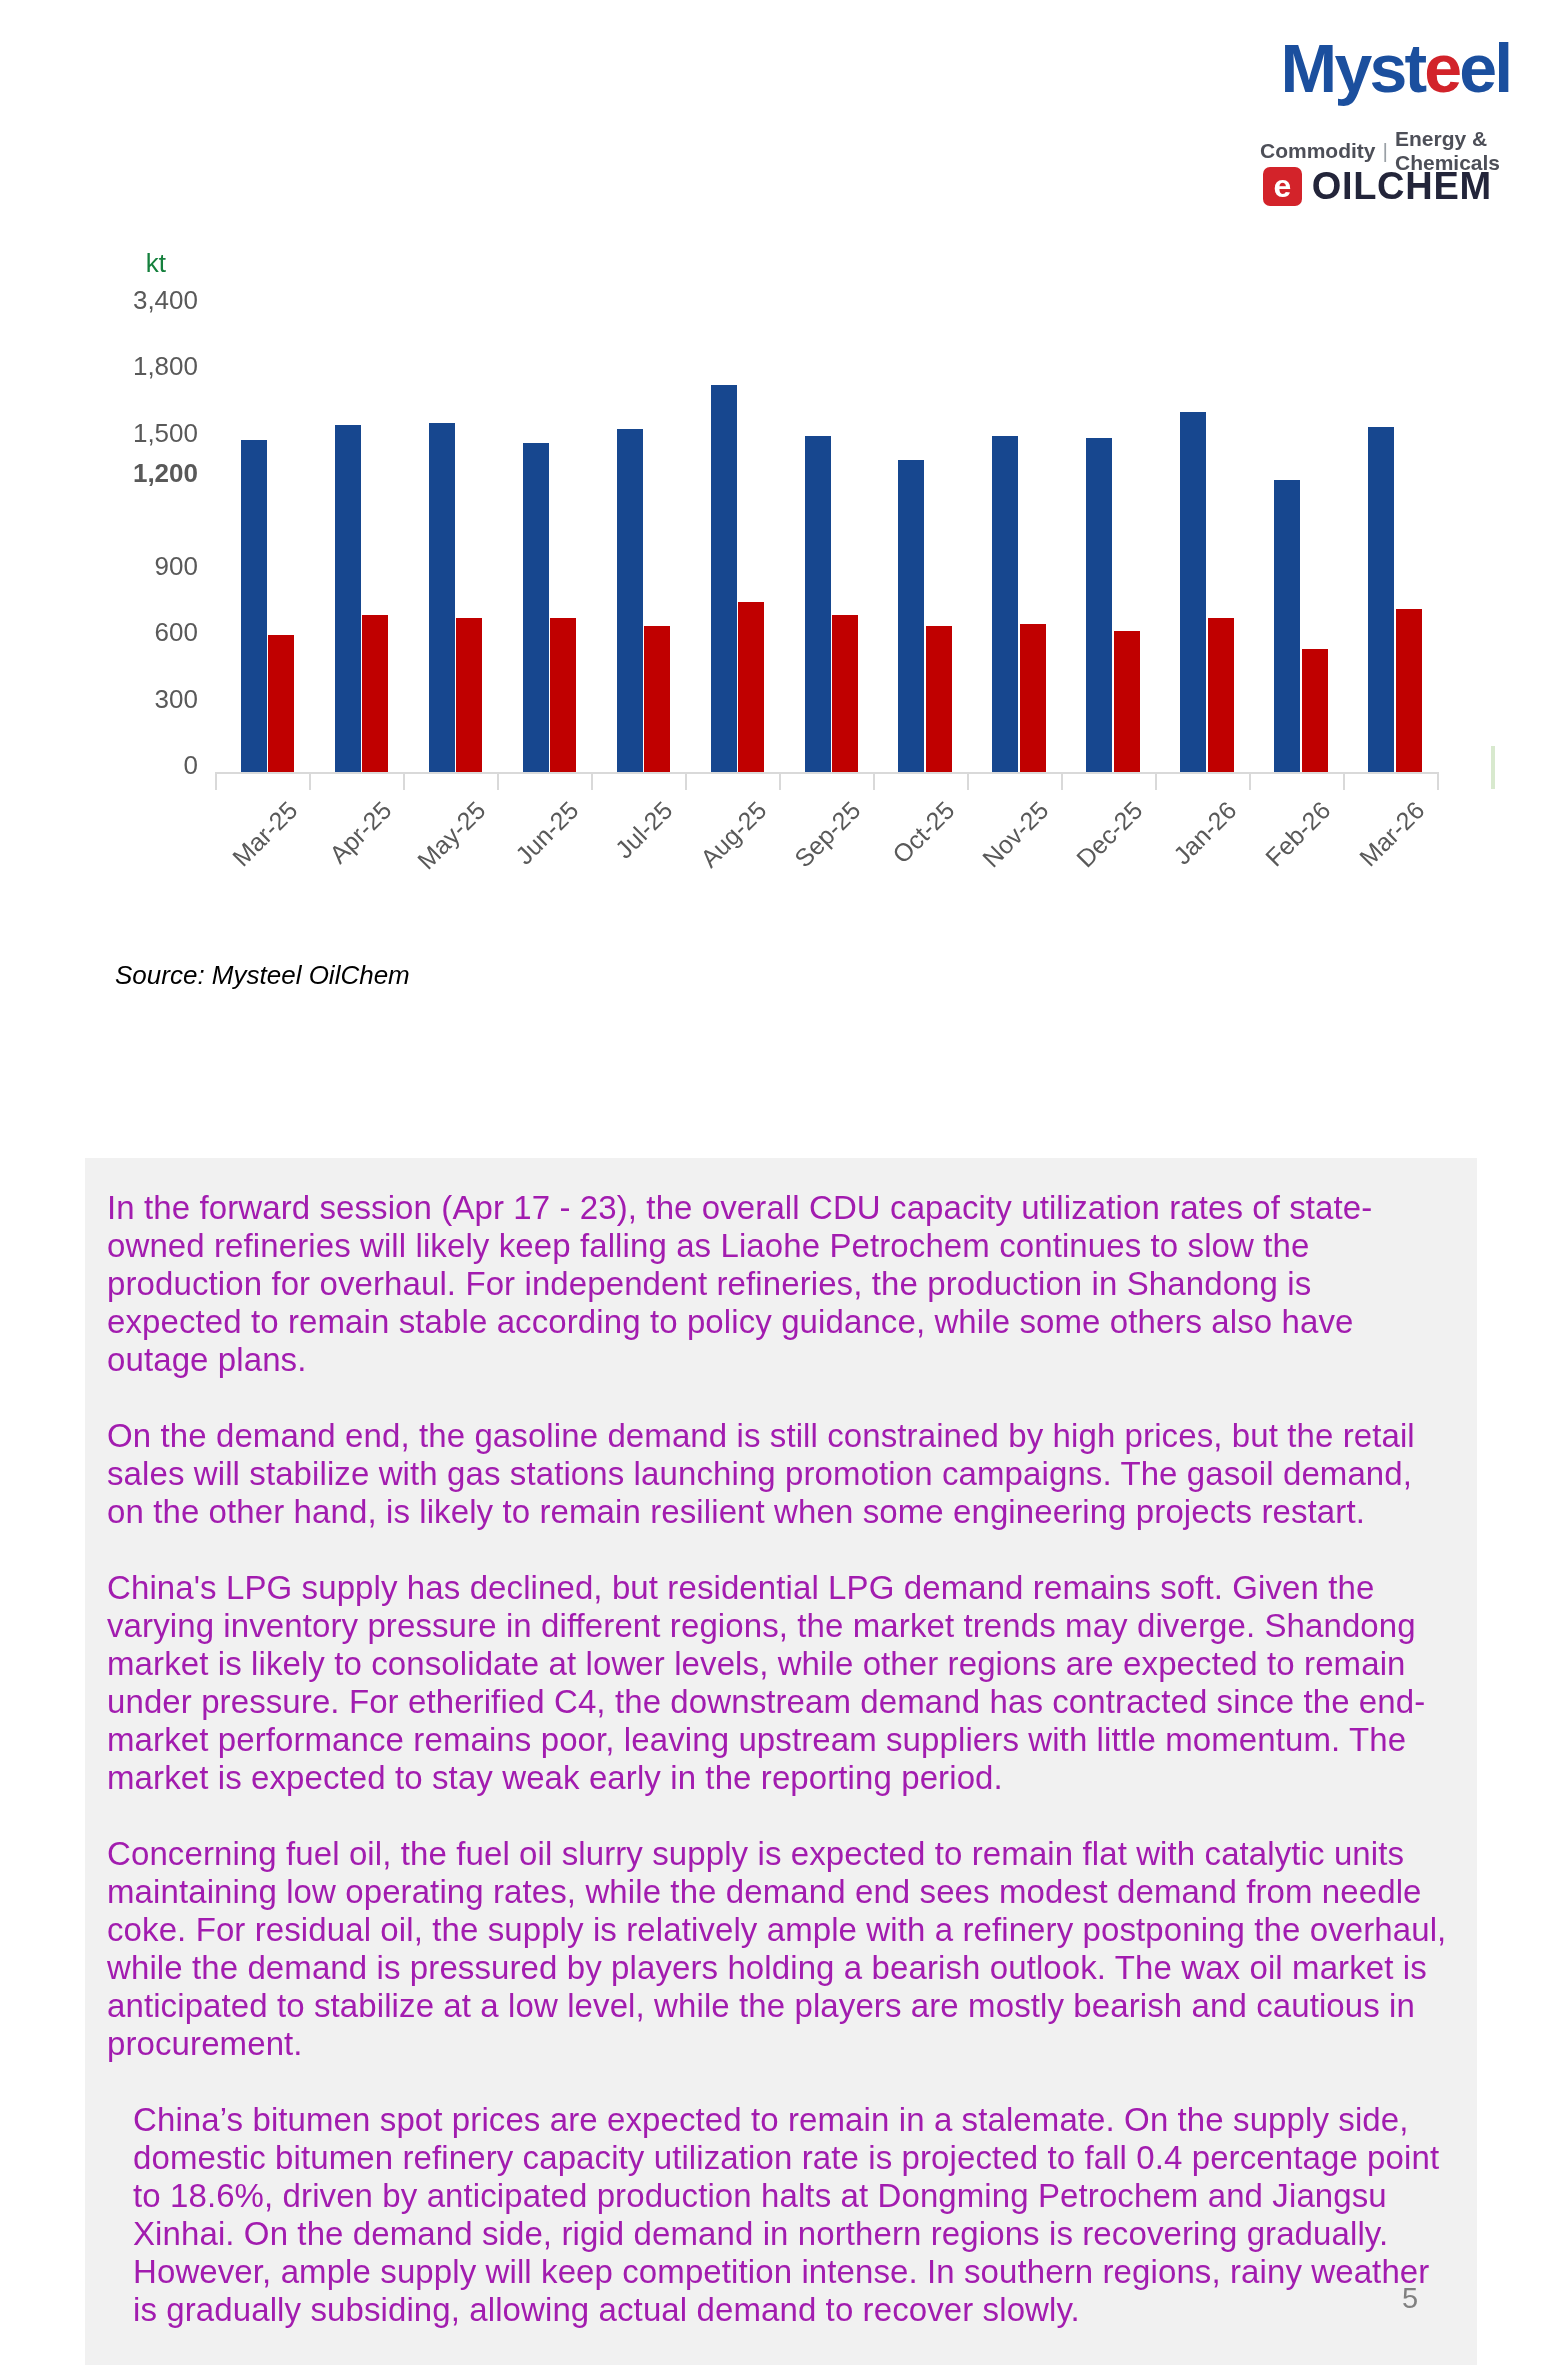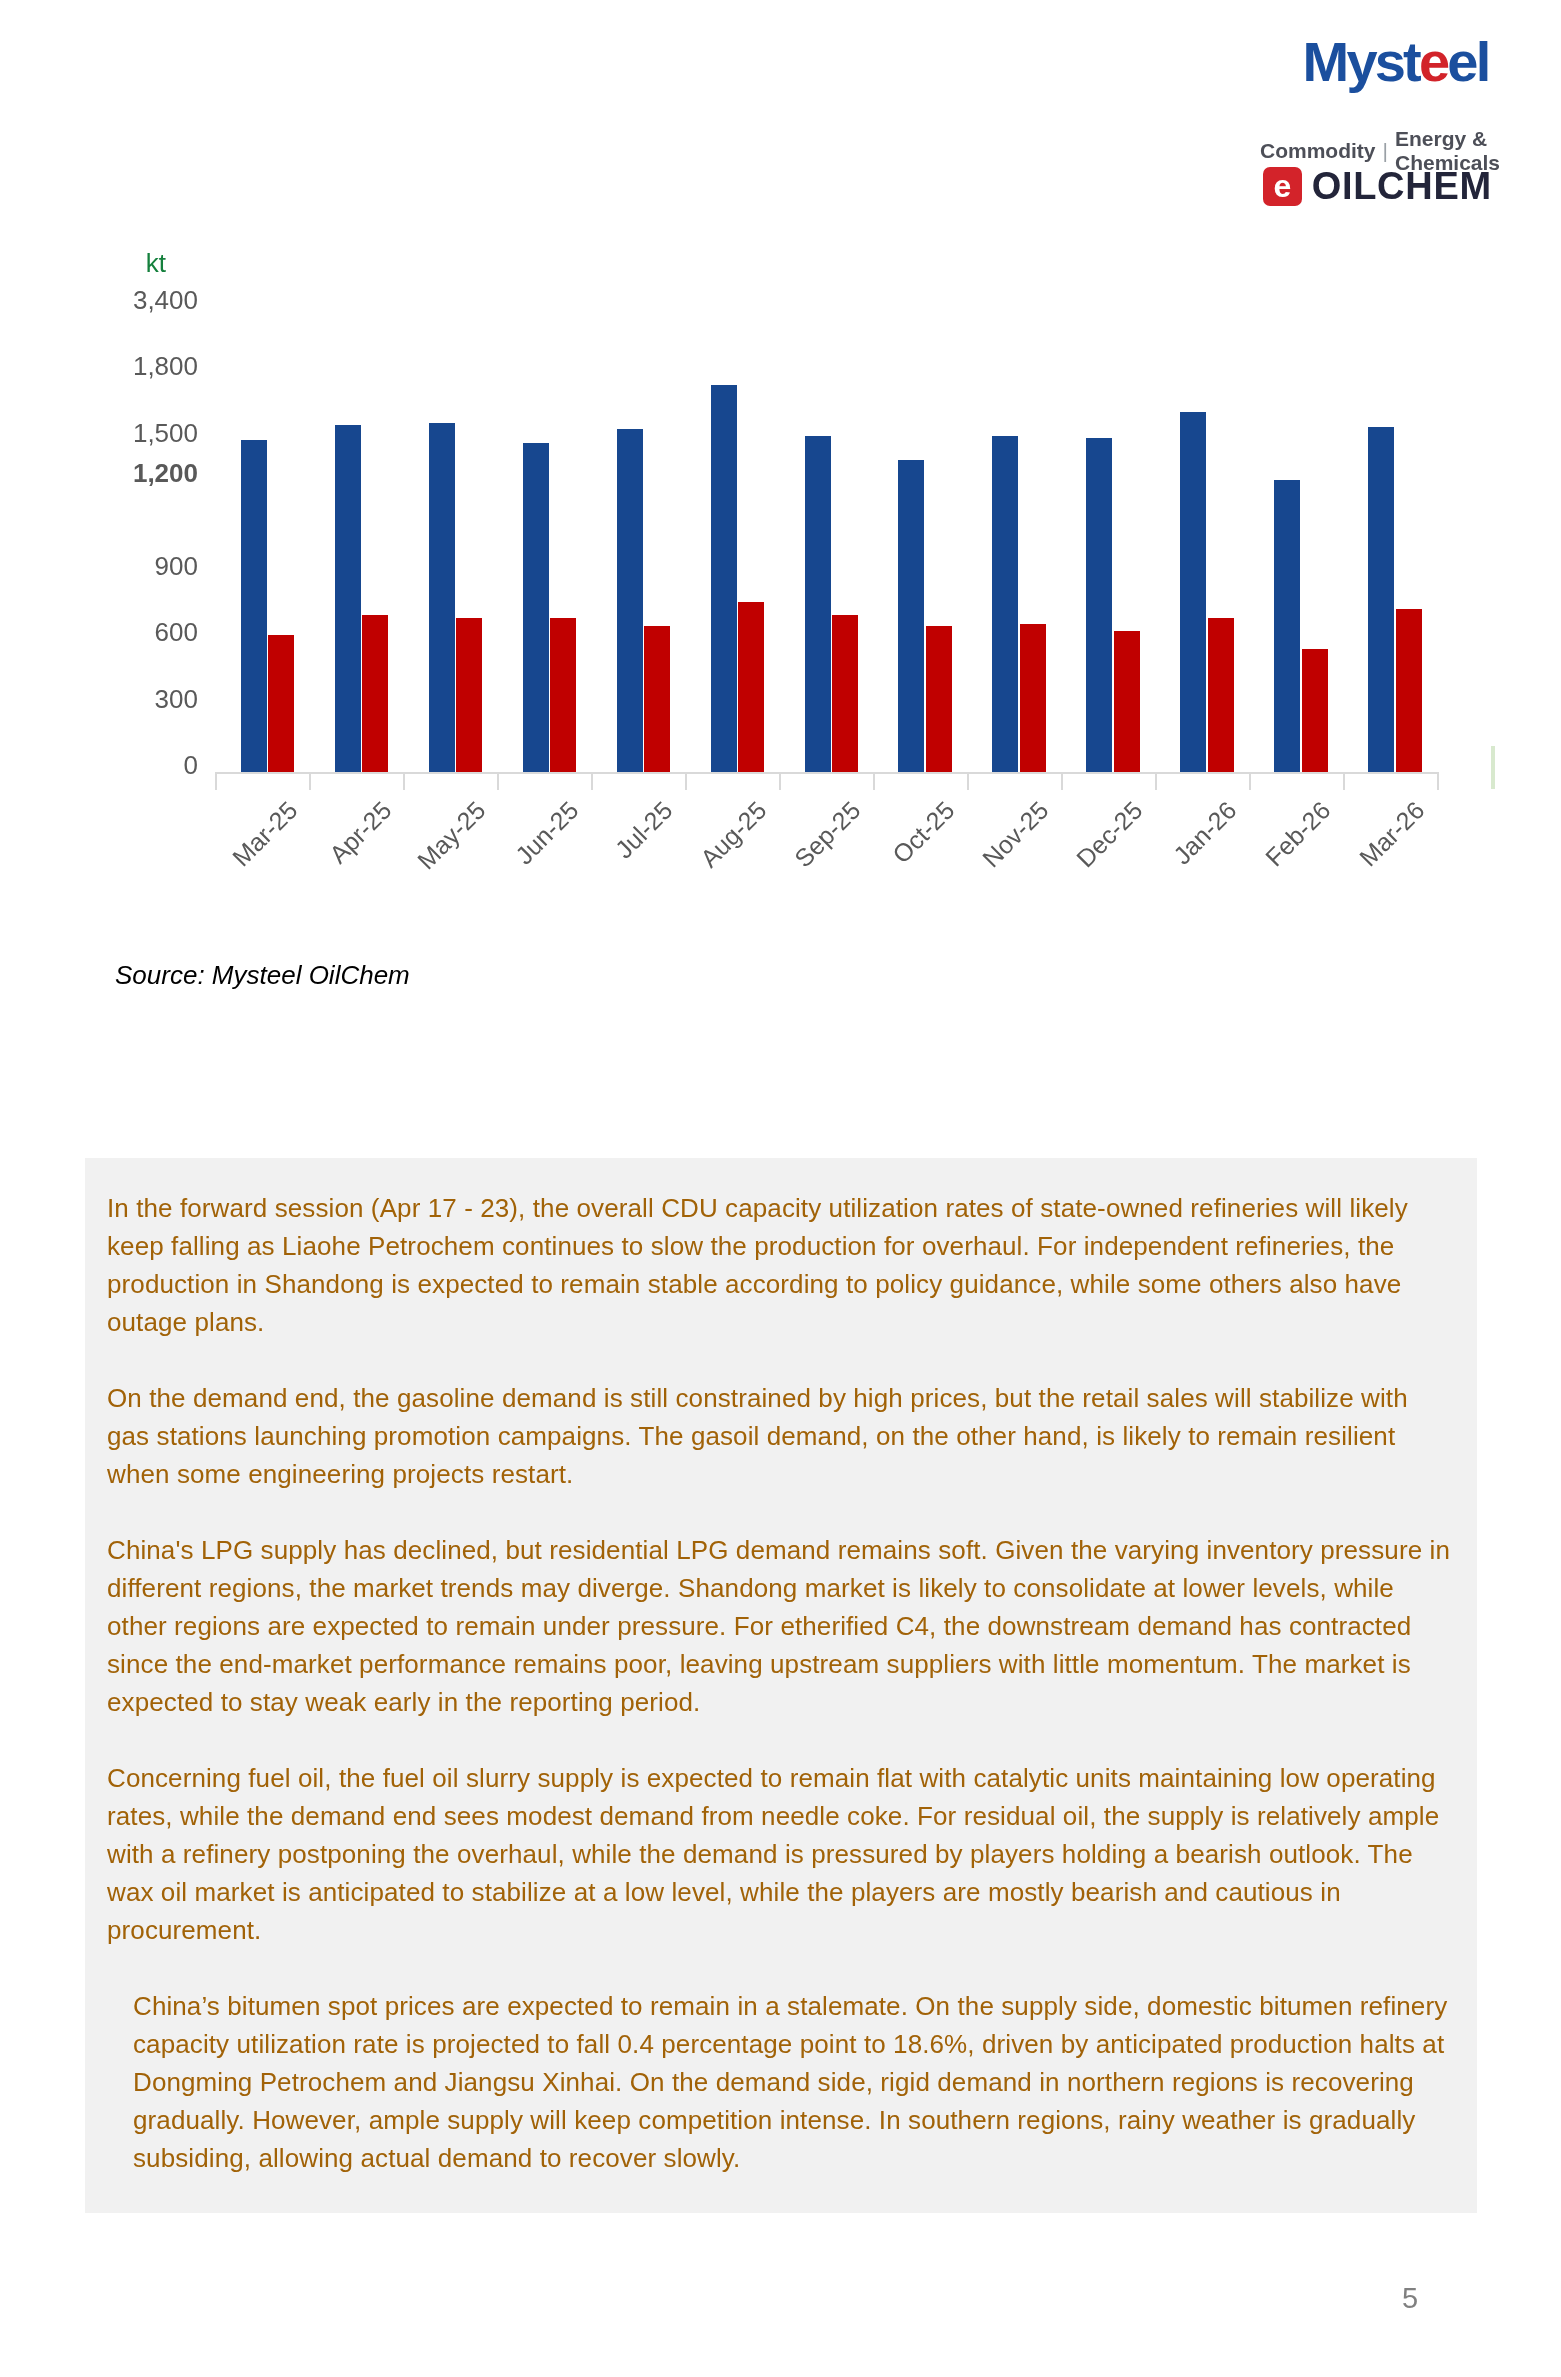--- a/index.html
+++ b/index.html
@@ -1,21 +1,21 @@
 <!DOCTYPE html>
 <html style="font-size:11px"><head>
 <meta charset="utf-8">
 <style>
   html,body{margin:0;padding:0;background:#ffffff;}
   .page{position:relative;width:1562px;height:2377px;background:#ffffff;overflow:hidden;
         font-family:"Liberation Sans",sans-serif;}
 
   
   .mysteel{position:absolute;left:1260px;top:33px;width:271px;text-align:center;
-           font-weight:bold;font-size:56px;letter-spacing:-2.8px;line-height:1.05;}
+           font-weight:bold;font-size:68px;letter-spacing:-2.8px;line-height:1.05;}
   .mysteel .blue{color:#1B4F9E;}
   .mysteel .red{color:#D2232A;}
   .tagline{position:absolute;left:1260px;top:127px;width:271px;display:flex;align-items:center;
            justify-content:center;gap:7px;font-weight:bold;font-size:21px;color:#4D4F58;}
   .tagline .sep{color:#9aa0a6;font-weight:normal;}
   .oilchem{position:absolute;left:1263px;top:165px;width:278px;display:flex;align-items:center;}
   .oilchem-icon{width:39px;height:39px;background:#D3232A;border-radius:7px;color:#ffffff;
                 font-weight:bold;font-size:32px;display:flex;align-items:center;justify-content:center;}
   .oilchem-name{margin-left:9.7px;font-size:38px;font-weight:800;color:#23253A;letter-spacing:0.7px;}
 
@@ -38,21 +38,21 @@
   .green-artifact{position:absolute;left:1491px;top:746px;width:3.5px;height:43px;background:#D8E9CE;}
 
   .source-line{position:absolute;left:115px;top:960px;font-style:italic;font-size:26px;color:#000000;}
 
   
   .section-heading{position:absolute;left:104px;top:1022px;font-size:51px;font-weight:bold;
                    color:#C0392B;letter-spacing:-1.4px;}
 
   .body-block{position:absolute;left:85px;top:1158px;width:1392px;background:#F1F1F1;
               box-sizing:border-box;padding:31px 26px 36px 22px;}
-  .body-block p{margin:0 0 38px 0;font-size:26px;line-height:38px;color:#a16207;letter-spacing:0.1px;}
+  .body-block p{margin:0 0 38px 0;font-size:33px;line-height:38px;color:#a21caf;letter-spacing:0.1px;}
   .body-block p:last-child{margin-bottom:0;margin-left:26px;}
 
   .page-number{position:absolute;left:1402px;top:2282px;width:56px;font-size:29px;color:#808080;}
 </style>
 </head>
 <body>
 
 <div class="page">
 
   <div class="mysteel"><span class="blue">Myst</span><span class="red">e</span><span class="blue">el</span></div>

